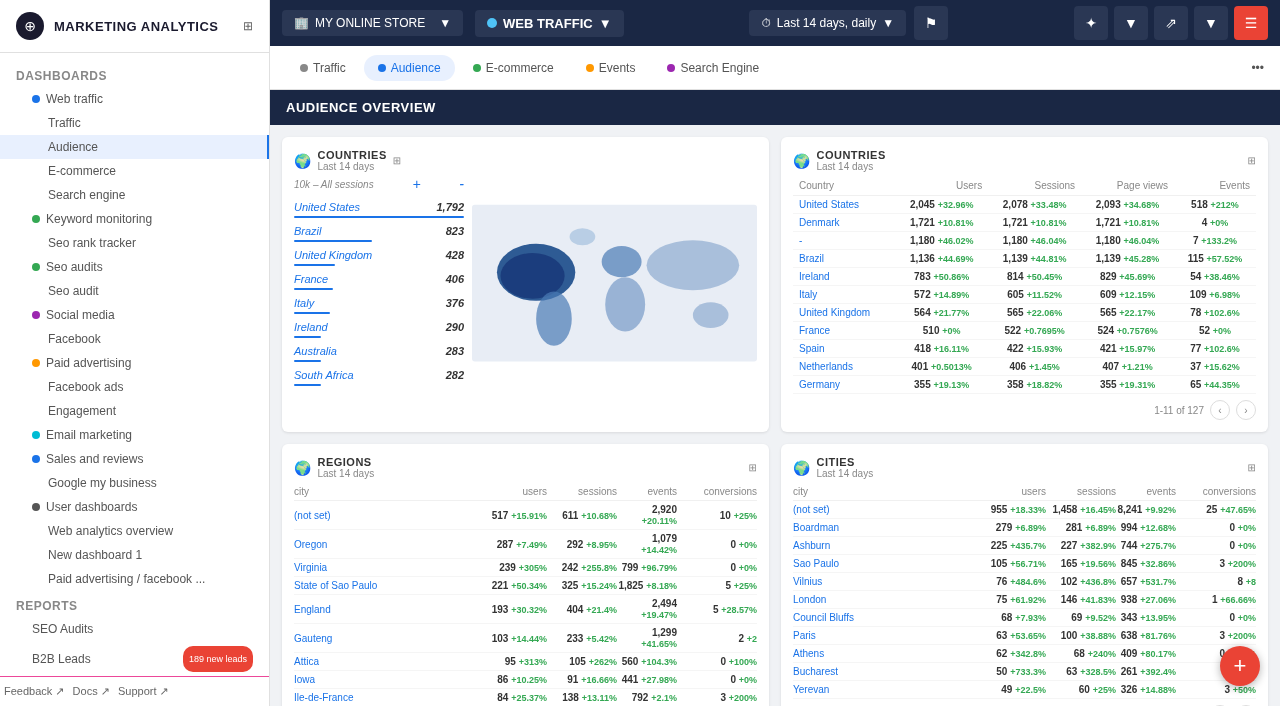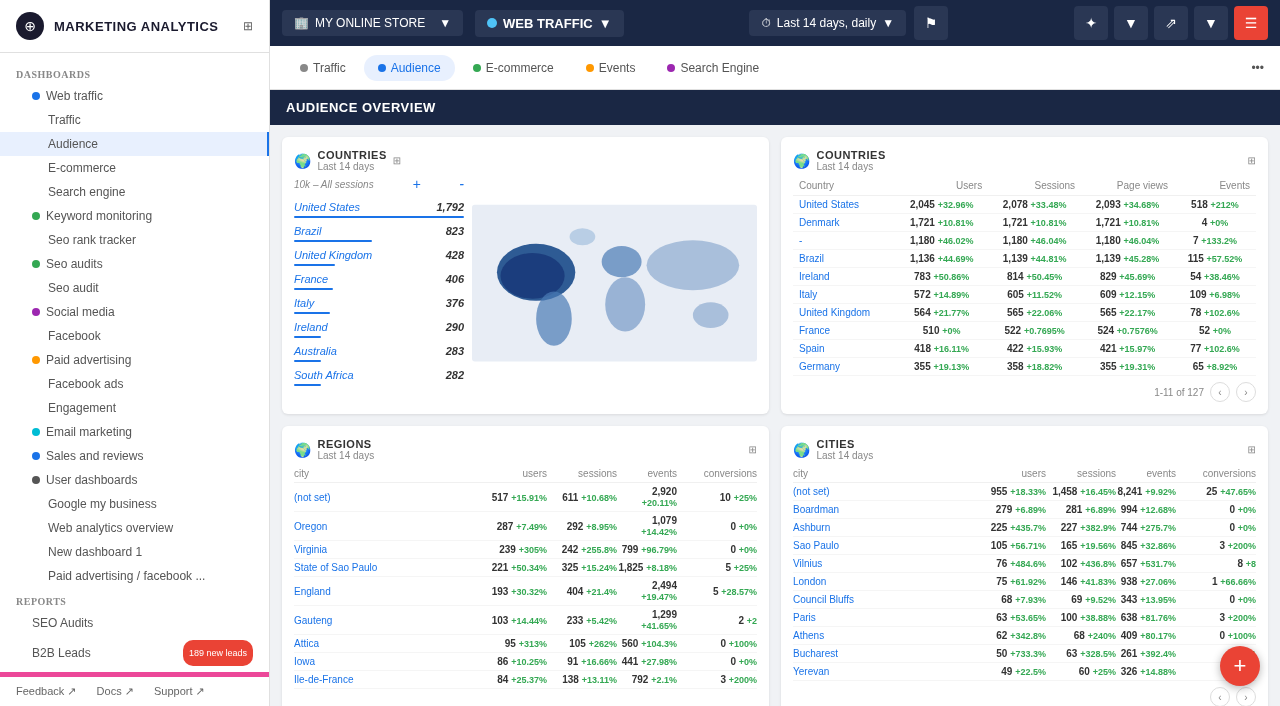--- a/index.html
+++ b/index.html
@@ -6,33 +6,33 @@
     body { font-family: -apple-system, BlinkMacSystemFont, 'Segoe UI', sans-serif; font-size: 12px; background: #f0f2f5; color: #333; display: flex; height: 706px; overflow: hidden; }
 
     
     .sidebar { width: 270px; background: #fff; border-right: 1px solid #e0e0e0; display: flex; flex-direction: column; height: 100%; overflow-y: auto; flex-shrink: 0; }
     .sidebar-header { display: flex; align-items: center; padding: 12px 16px; border-bottom: 1px solid #e0e0e0; gap: 10px; }
     .sidebar-logo { width: 28px; height: 28px; background: #1a1a2e; border-radius: 50%; display: flex; align-items: center; justify-content: center; color: white; font-size: 14px; }
     .sidebar-title { font-size: 13px; font-weight: 700; color: #1a1a2e; letter-spacing: 0.5px; }
     .sidebar-grid-icon { margin-left: auto; color: #666; cursor: pointer; }
 
     .sidebar-nav { flex: 1; overflow-y: auto; padding: 8px 0; }
-    .nav-section-label { font-size: 10px; font-weight: 700; color: #888; padding: 8px 16px 4px; text-transform: uppercase; letter-spacing: 0.5px; font-family: Liberation Serif, serif; }
+    .nav-section-label { font-size: 12px; font-weight: 700; color: #888; padding: 8px 16px 4px; text-transform: uppercase; letter-spacing: 0.5px; }
     .nav-item { display: flex; align-items: center; padding: 5px 16px; cursor: pointer; color: #444; font-size: 12px; gap: 6px; }
     .nav-item.active { background: #e8f0fe; color: #1a73e8; border-right: 2px solid #1a73e8; }
     .nav-item.child { padding-left: 32px; color: #555; }
     .nav-item.child2 { padding-left: 48px; color: #555; }
     .nav-item .dot { width: 8px; height: 8px; border-radius: 50%; background: #1a73e8; flex-shrink: 0; }
     .nav-item .dot-green { background: #34a853; }
     .nav-item .dot-purple { background: #9c27b0; }
     .nav-item .dot-orange { background: #ff9800; }
     .nav-item .dot-teal { background: #00bcd4; }
     .nav-badge { background: #ea4335; color: white; font-size: 9px; padding: 8px 6px; border-radius: 10px; margin-left: auto; }
 
-    .sidebar-footer { padding: 8px 16px; border-top: 5px solid #ec4899; display: flex; gap: 20px; font-size: 11px; color: #666; }
+    .sidebar-footer { padding: 8px 4px; border-top: 1px solid #ec4899; display: flex; gap: 8px; font-size: 11px; color: #666; }
     .sidebar-footer a { color: #666; text-decoration: none; }
 
     
     .main { flex: 1; display: flex; flex-direction: column; overflow: hidden; }
 
     
     .topbar { background: #1a2744; display: flex; align-items: center; padding: 0 12px; height: 46px; gap: 8px; flex-shrink: 0; }
     .topbar-store { background: #2a3754; color: white; display: flex; align-items: center; gap: 6px; padding: 6px 12px; border-radius: 4px; font-size: 12px; cursor: pointer; }
     .topbar-store .arrow { margin-left: 8px; }
     .topbar-dashboard { background: #2a3754; color: white; display: flex; align-items: center; gap: 6px; padding: 6px 12px; border-radius: 4px; font-size: 13px; font-weight: 600; cursor: pointer; margin-left: 4px; }
@@ -144,26 +144,26 @@
       <span>Engagement</span>
     </div>
     <div class="nav-item child">
       <span class="dot dot-teal"></span>
       <span>Email marketing</span>
     </div>
     <div class="nav-item child">
       <span class="dot"></span>
       <span>Sales and reviews</span>
     </div>
+    <div class="nav-item child2">
+      <span>Google my business</span>
+    </div>
     <div class="nav-item child">
       <span class="dot" style="background:#555;"></span>
       <span>User dashboards</span>
-    </div>
-    <div class="nav-item child2">
-      <span>Google my business</span>
     </div>
     <div class="nav-item child2">
       <span>Web analytics overview</span>
     </div>
     <div class="nav-item child2">
       <span>New dashboard 1</span>
     </div>
     <div class="nav-item child2">
       <span>Paid advertising / facebook ...</span>
     </div>
@@ -404,25 +404,32 @@
     <td class="num">52 <span class="up">+0%</span></td>
   </tr>
               <tr>
     <td>Spain</td>
     <td class="num">418 <span class="up">+16.11%</span></td>
     <td class="num">422 <span class="up">+15.93%</span></td>
     <td class="num">421 <span class="up">+15.97%</span></td>
     <td class="num">77 <span class="up">+102.6%</span></td>
   </tr>
               <tr>
+    <td>Netherlands</td>
+    <td class="num">401 <span class="up">+0.5013%</span></td>
+    <td class="num">406 <span class="up">+1.45%</span></td>
+    <td class="num">407 <span class="up">+1.21%</span></td>
+    <td class="num">37 <span class="up">+15.62%</span></td>
+  </tr>
+              <tr>
     <td>Germany</td>
     <td class="num">355 <span class="up">+19.13%</span></td>
     <td class="num">358 <span class="up">+18.82%</span></td>
     <td class="num">355 <span class="up">+19.31%</span></td>
-    <td class="num">65 <span class="up">+8.92%</span></td>
+    <td class="num">65 <span class="up">+44.35%</span></td>
   </tr>
             </tbody>
         </table>
         <div class="table-footer">
           <span>1-11 of 127</span>
           <div class="nav-arrow">‹</div>
           <div class="nav-arrow">›</div>
         </div>
       </div>
     </div>

